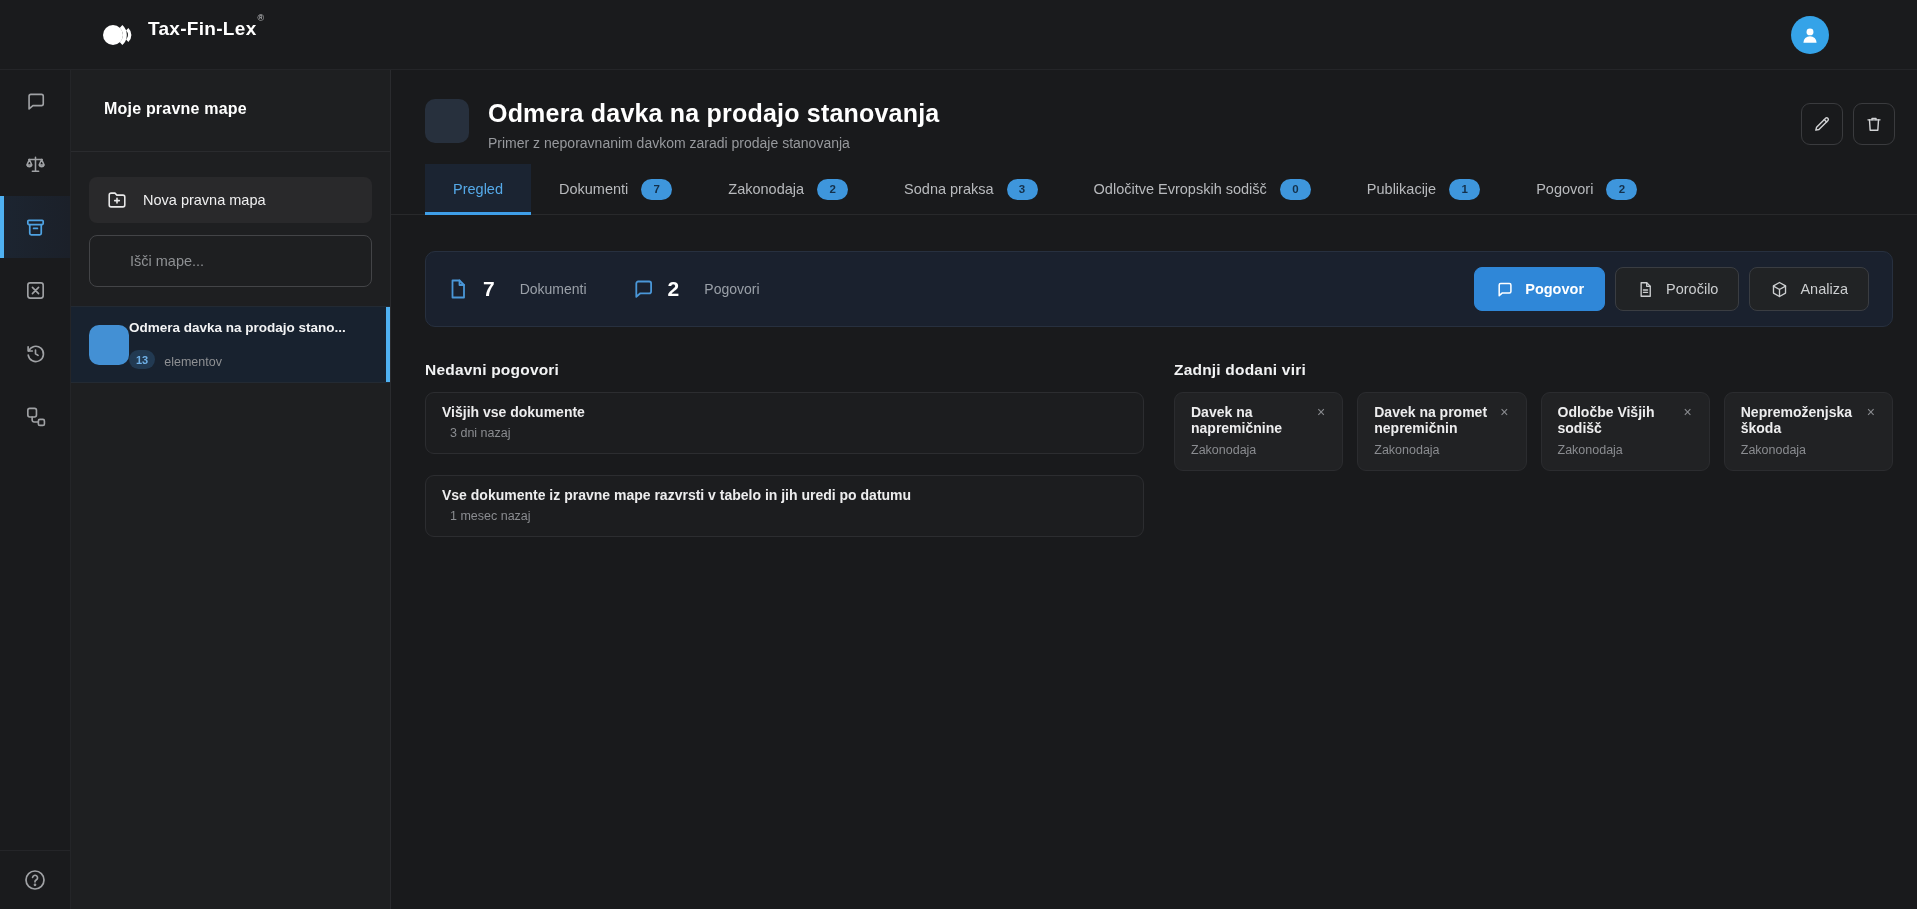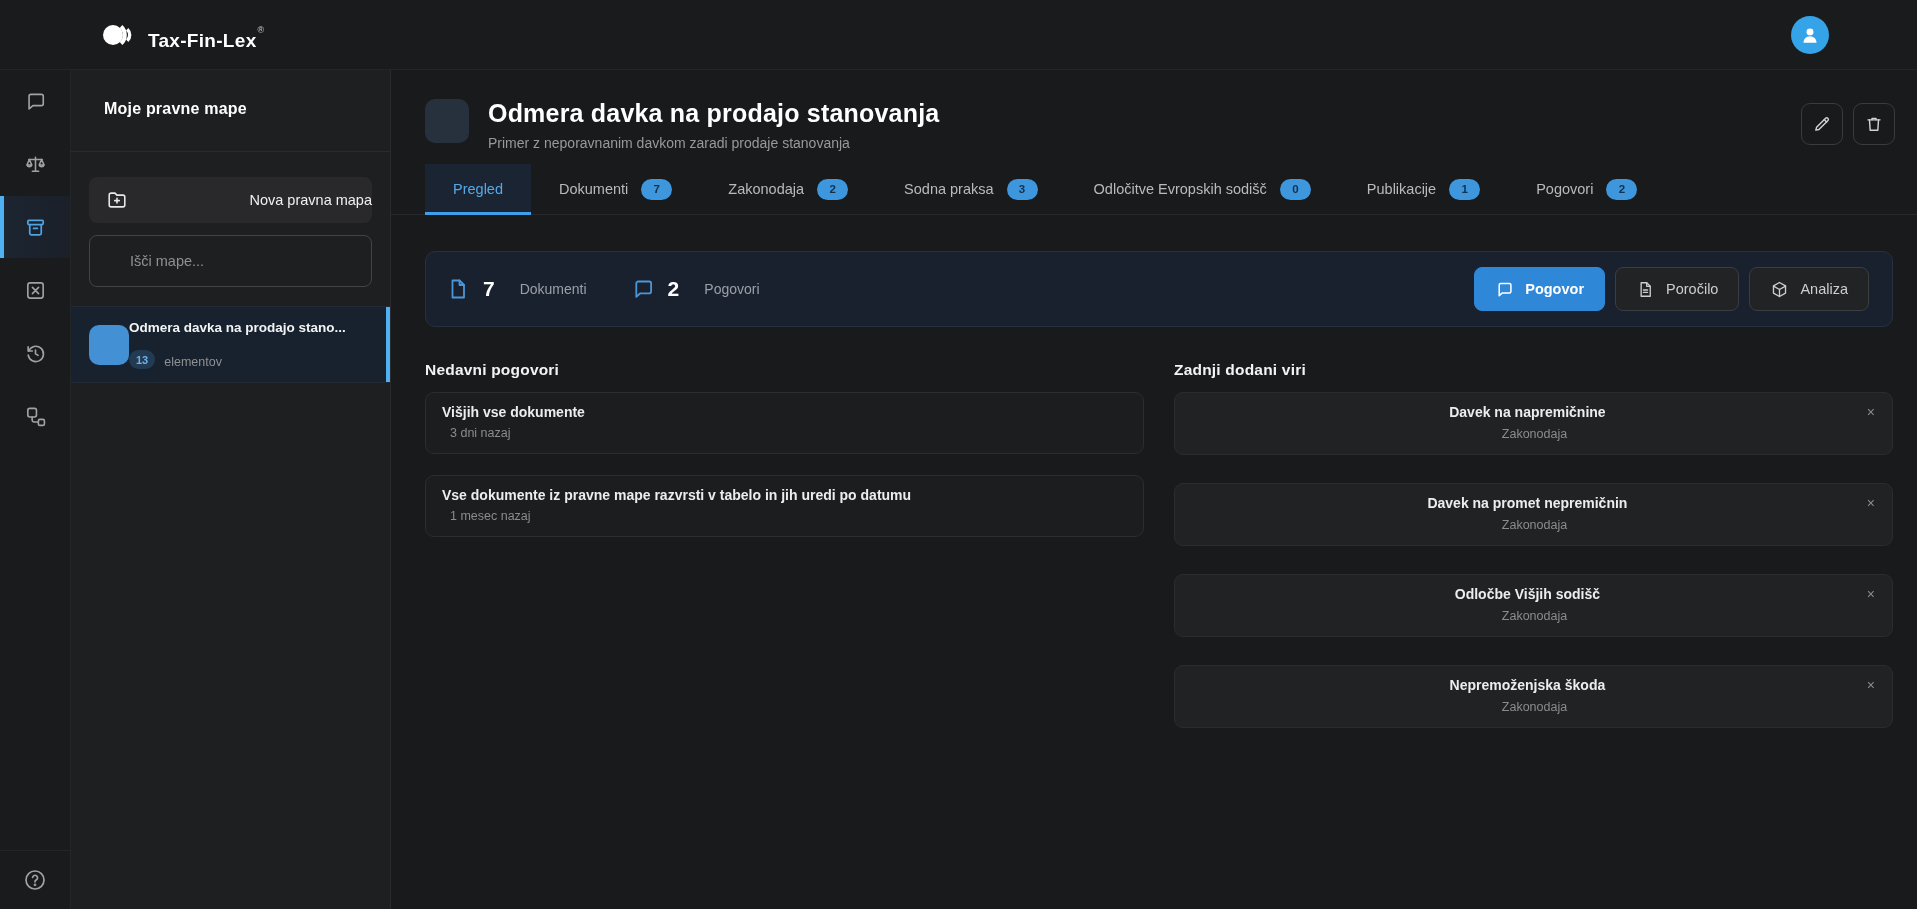--- a/index.html
+++ b/index.html
@@ -19,21 +19,21 @@
     --card:#1c1d1f; --card-line:#2c2d30; --card2:#212224;
   }
   #app{ width:1917px; height:909px; display:flex; flex-direction:column; background:var(--bg); }
 
   
   .topbar{
     height:70px; flex:0 0 70px; background:var(--bg-top);
     border-bottom:1px solid var(--line-soft);
     display:flex; align-items:center; padding:0 50px 0 100px;
   }
-  .logo{ display:flex; align-items:flex-end; gap:14px; }
+  .logo{ display:flex; align-items:flex-start; gap:14px; }
   .brand-name{ font-size:19px; font-weight:700; letter-spacing:.3px; color:#fff; }
   .brand-reg{ font-size:9px; vertical-align:super; color:#cfd0d2; position:relative; top:-7px; margin-left:1px;}
   .topbar-spacer{ flex:1; }
   .user-avatar{
     width:38px; height:38px; border-radius:50%; background:#35a3e8;
     display:flex; align-items:center; justify-content:center; cursor:pointer;
     margin-right:38px;
   }
 
   
@@ -66,21 +66,21 @@
   .sidebar{
     width:320px; flex:0 0 320px; background:var(--bg-side);
     border-right:1px solid var(--line); display:flex; flex-direction:column;
   }
   .sidebar-header{ height:82px; padding:30px 0 0 33px; border-bottom:1px solid var(--line); }
   .sidebar-title{ font-size:16px; font-weight:700; color:#fff; letter-spacing:.2px; }
   .sidebar-tools{ padding:25px 18px 19px 18px; }
   .new-folder-btn{
     width:100%; height:46px; background:#29292b; border:none; border-radius:8px;
     display:flex; align-items:center; gap:15px; padding:0 0 0 17px; cursor:pointer;
-    color:#f0f0f1; font-size:14.5px; font-family:inherit; font-weight:500;justify-content:space-between;
+    color:#f0f0f1; font-size:14.5px; font-family:inherit; font-weight:500;
   }
   .new-folder-btn svg{ width:22px; height:22px; color:#e8e8e9; }
   .folder-search{
     width:100%; height:52px; margin-top:12px; background:transparent;
     border:1px solid #434447; border-radius:8px; padding:0 14px 0 40px;
     color:#d8d9da; font-size:14.5px; font-family:inherit; outline:none;
   }
   .folder-search::placeholder{ color:#8e9093; }
   .folder-list{ }
   .folder-item{
@@ -162,21 +162,21 @@
   .col{ flex:1; min-width:0; }
   .section-title{ font-size:15.5px; font-weight:700; color:#f2f3f4; letter-spacing:.2px; }
   .conv-list{ margin-top:13px; }
   .conv-card{
     background:var(--card); border:1px solid var(--card-line); border-radius:9px;
     padding:11px 16px 13px 16px; margin-bottom:21px; min-height:61px; cursor:pointer;
   }
   .conv-title{ font-size:14px; font-weight:700; color:#ededee; }
   .conv-time{ font-size:12.5px; color:#8a8c90; margin-top:6px; padding-left:8px; }
 
-  .sources-grid{ margin-top:13px; display:grid; grid-template-columns:1fr; gap:28px 14px;text-align:center; }
+  .sources-grid{ margin-top:13px; display:grid; grid-template-columns:1fr 1fr 1fr 1fr; gap:28px 14px; }
   .source-card{
     background:var(--card2); border:1px solid #2b2c2f; border-radius:9px;
     padding:11px 14px 13px 16px; min-height:61px; cursor:pointer;
   }
   .source-top{ display:flex; align-items:flex-start; }
   .source-title{ font-size:14px; font-weight:700; color:#ededee; flex:1; min-width:0; }
   .source-close{
     color:#8a8c90; font-size:14px; line-height:14px; cursor:pointer; padding:1px 3px; flex:0 0 auto;
   }
   .source-cat{ font-size:12.5px; color:#8a8c90; margin-top:7px; }

